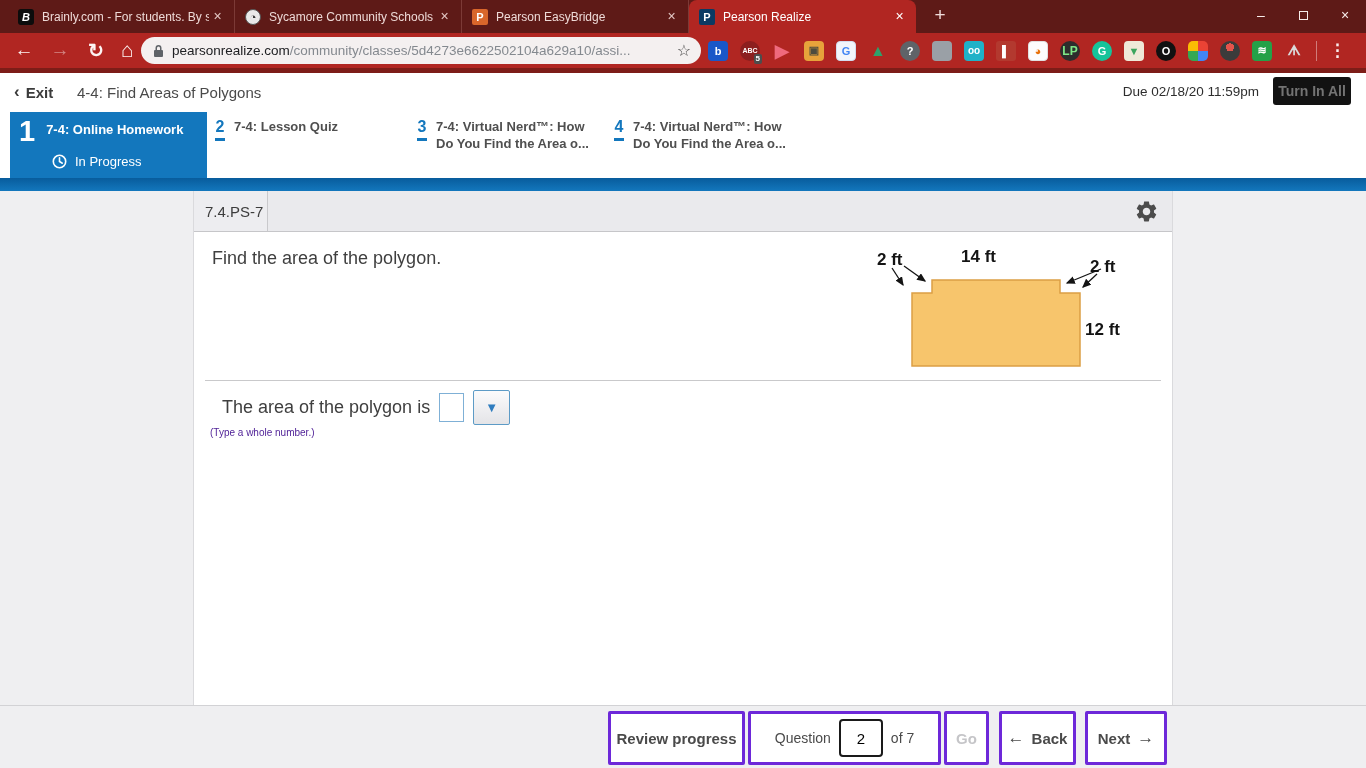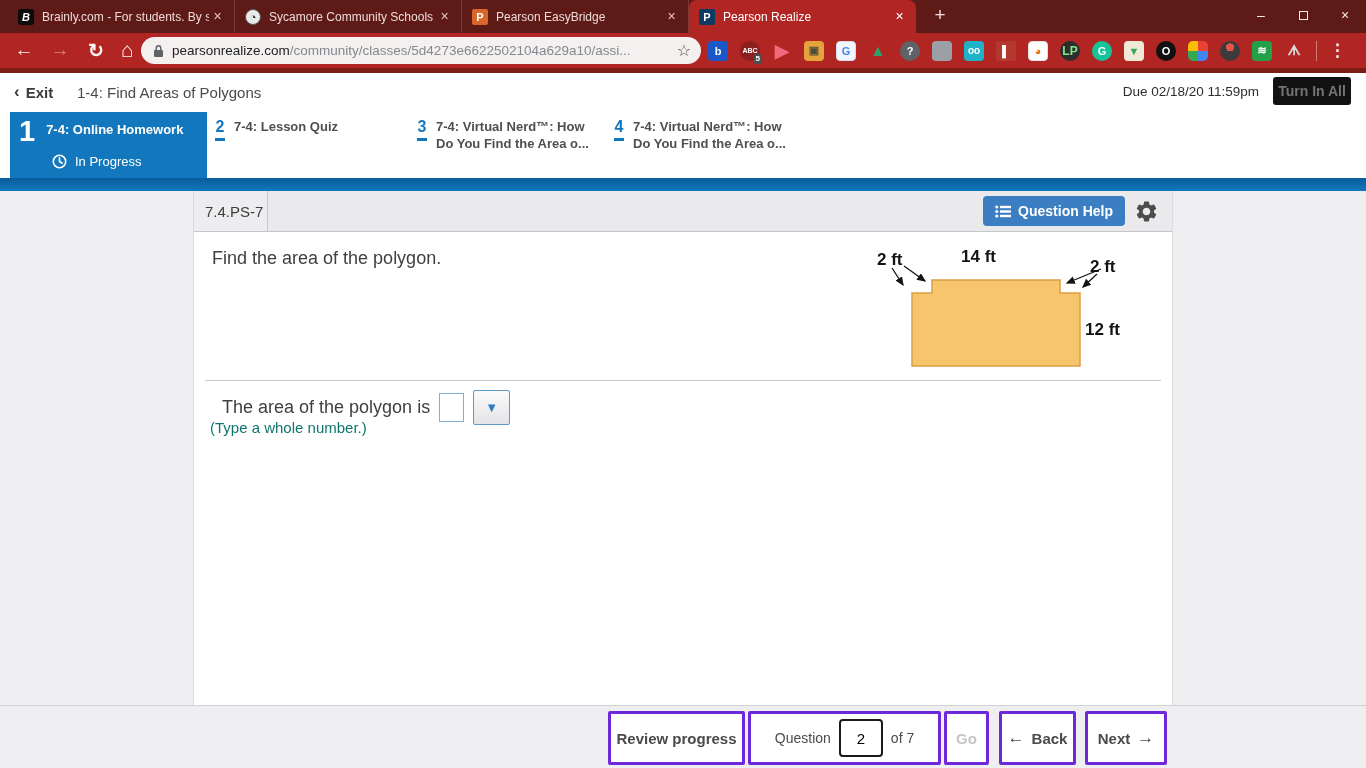--- a/index.html
+++ b/index.html
@@ -71,21 +71,21 @@
   .helpbtn { position:absolute; right:47px; top:5px; height:30px; background:#3b7fc2; border-radius:4px; color:#fff; font-weight:bold; font-size:14px; display:flex; align-items:center; padding:0 12px; gap:7px; }
   .gearbtn { position:absolute; right:13px; top:8px; width:25px; height:25px; }
   .prompt { position:absolute; left:18px; top:57px; font-size:18px; color:#3f3f3f; }
   .figure { position:absolute; left:663px; top:46px; width:285px; height:137px; }
   .divider { position:absolute; left:11px; right:11px; top:189px; border-top:1px solid #c9c9cb; }
   .answerline { position:absolute; left:28px; top:199px; display:flex; align-items:center; }
   .answer-text { font-size:18px; color:#3f3f3f; }
   .answer-input { width:25px; height:29px; border:1px solid #7fb0d6; margin-left:9px; background:#fff; font-size:15px; text-align:center; padding:0; }
   .dropdown { width:37px; height:35px; border:1px solid #5d9bc6; background:linear-gradient(#fbfbfc,#e4e4e7); margin-left:9px; display:flex; align-items:center; justify-content:center; border-radius:2px; }
   .dropdown .tri { color:#2f7dbf; font-size:13px; }
-  .hint { position:absolute; left:16px; top:228px; font-size:15px; color:#0f766e; }
+  .hint { position:absolute; left:16px; top:236px; font-size:10px; color:#4c1d95; }
   .instructband { position:absolute; left:0; top:441px; width:100%; height:29px; background:#e9e9ec; border-top:1px solid #d3d3d6; border-bottom:1px solid #d3d3d6; display:flex; align-items:center; padding-left:11px; font-size:15px; color:#3c3c3c; }
   .controls { position:absolute; left:0; top:470px; width:100%; height:44px; background:#f2f2f5; }
   .parts-label { position:absolute; left:10px; top:13px; font-size:15px; color:#3c3c3c; }
   .progress { position:absolute; left:149px; top:17px; width:126px; height:9px; border:2px solid #383838; background:#ababab; box-shadow:inset 0 1px 0 rgba(255,255,255,.4); }
   .clearall { position:absolute; left:455px; top:6px; width:73px; height:32px; background:#7fb4dc; border:none; border-radius:4px; color:#fff; font-weight:bold; font-size:15px; }
   .checkanswer { position:absolute; right:11px; top:6px; width:123px; height:32px; background:#a7d6d7; border:none; border-radius:4px; color:#fff; font-weight:bold; font-size:15px; }
   
   .footer { position:absolute; left:0; top:705px; width:1366px; height:63px; background:#efeff1; border-top:1px solid #d2d2d5; }
   .fbar { position:absolute; left:608px; top:5px; height:54px; display:flex; align-items:stretch; }
   .fbtn { background:#fff; border:3px solid #6d28d9; display:flex; align-items:center; justify-content:center; font-weight:bold; color:#4a4a4a; font-size:15px; border-radius:2px; }
@@ -170,21 +170,21 @@
     <span class="menu-dots">⋮</span>
   </div>
 </div>
 <div class="redstrip"></div>
 
 <div class="appheader">
   <div class="exit">
     <span class="chev">‹</span>
     <span>Exit</span>
   </div>
-  <div class="lesson-title">1-4: Find Areas of Polygons</div>
+  <div class="lesson-title">4-4: Find Areas of Polygons</div>
   <div class="due">Due 02/18/20 11:59pm</div>
   <div class="turninall">Turn In All</div>
 </div>
 
 <div class="steps">
   <div class="step-active">
     <div class="sa-row1">
       <span class="sa-num">1</span>
       <span class="sa-title">7-4: Online Homework</span>
     </div>
@@ -207,33 +207,20 @@
   <div class="step step4">
     <span class="stepnum"><span>4</span><span class="dash"></span></span>
     <span class="steptitle">7-4: Virtual Nerd™: How Do You Find the Area o...</span>
   </div>
 </div>
 <div class="blueband"></div>
 
 <div class="panel">
   <div class="panelheader">
     <div class="qid">7.4.PS-7</div>
-    <div class="helpbtn">
-      <svg width="16" height="13" viewBox="0 0 16 13">
-        <g fill="#fff">
-          <circle cx="1.8" cy="2" r="1.6"></circle>
-            <rect x="5" y="0.8" width="11" height="2.4"></rect>
-          <circle cx="1.8" cy="6.5" r="1.6"></circle>
-            <rect x="5" y="5.3" width="11" height="2.4"></rect>
-          <circle cx="1.8" cy="11" r="1.6"></circle>
-            <rect x="5" y="9.8" width="11" height="2.4"></rect>
-        </g>
-      </svg>
-      <span>Question Help</span>
-    </div>
     <div class="gearbtn">
       <svg width="25" height="25" viewBox="0 0 24 24">
         <path fill="#4c4c4c" d="M19.14 12.94c.04-.3.06-.61.06-.94 0-.32-.02-.64-.07-.94l2.03-1.58c.18-.14.23-.41.12-.61l-1.92-3.32c-.12-.22-.37-.29-.59-.22l-2.39.96c-.5-.38-1.03-.7-1.62-.94l-.36-2.54c-.04-.24-.24-.41-.48-.41h-3.84c-.24 0-.43.17-.47.41l-.36 2.54c-.59.24-1.13.57-1.62.94l-2.39-.96c-.22-.08-.47 0-.59.22L2.74 8.87c-.12.21-.08.47.12.61l2.03 1.58c-.05.3-.09.63-.09.94s.02.64.07.94l-2.03 1.58c-.18.14-.23.41-.12.61l1.92 3.32c.12.22.37.29.59.22l2.39-.96c.5.38 1.03.7 1.62.94l.36 2.54c.05.24.24.41.48.41h3.84c.24 0 .44-.17.47-.41l.36-2.54c.59-.24 1.13-.56 1.62-.94l2.39.96c.22.08.47 0 .59-.22l1.92-3.32c.12-.22.07-.47-.12-.61l-2.01-1.58zM12 15.6c-1.98 0-3.6-1.62-3.6-3.6s1.62-3.6 3.6-3.6 3.6 1.62 3.6 3.6-1.62 3.6-3.6 3.6z"></path>
       </svg>
     </div>
   </div>
 
   <div class="prompt">Find the area of the polygon.</div>
 
   <div class="figure">

